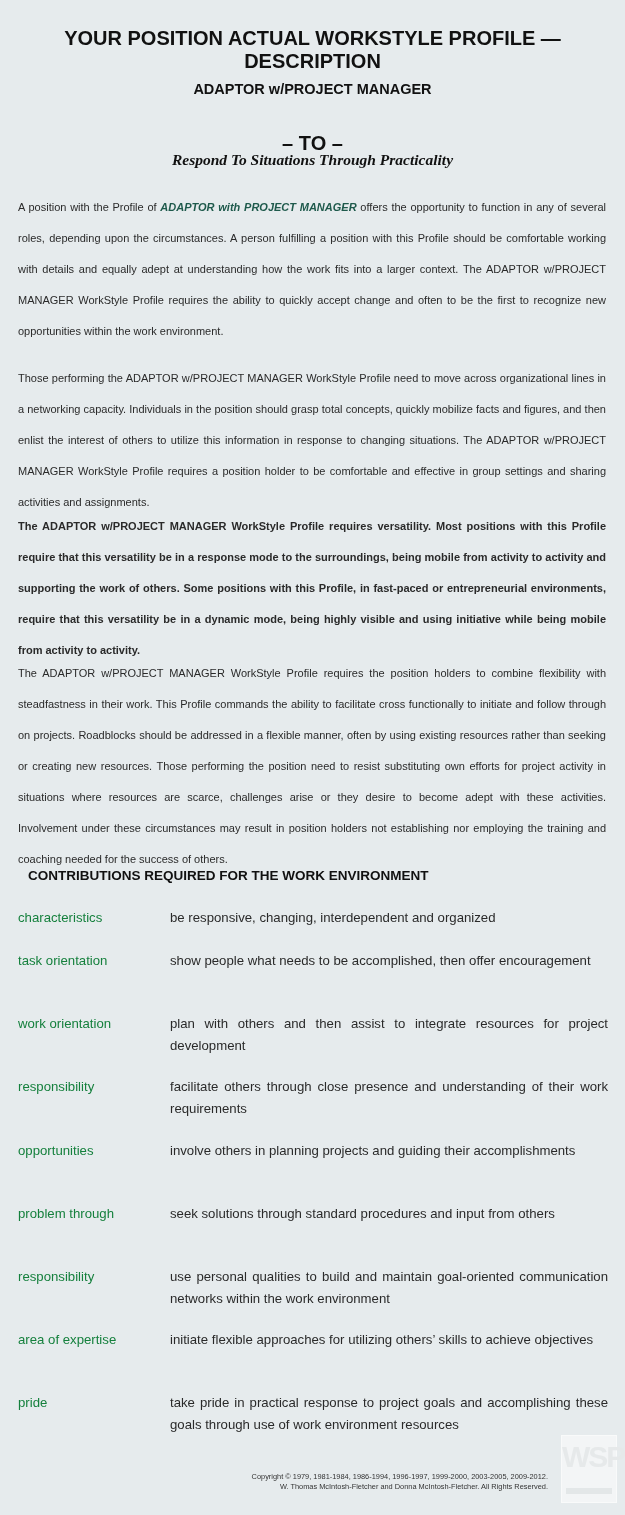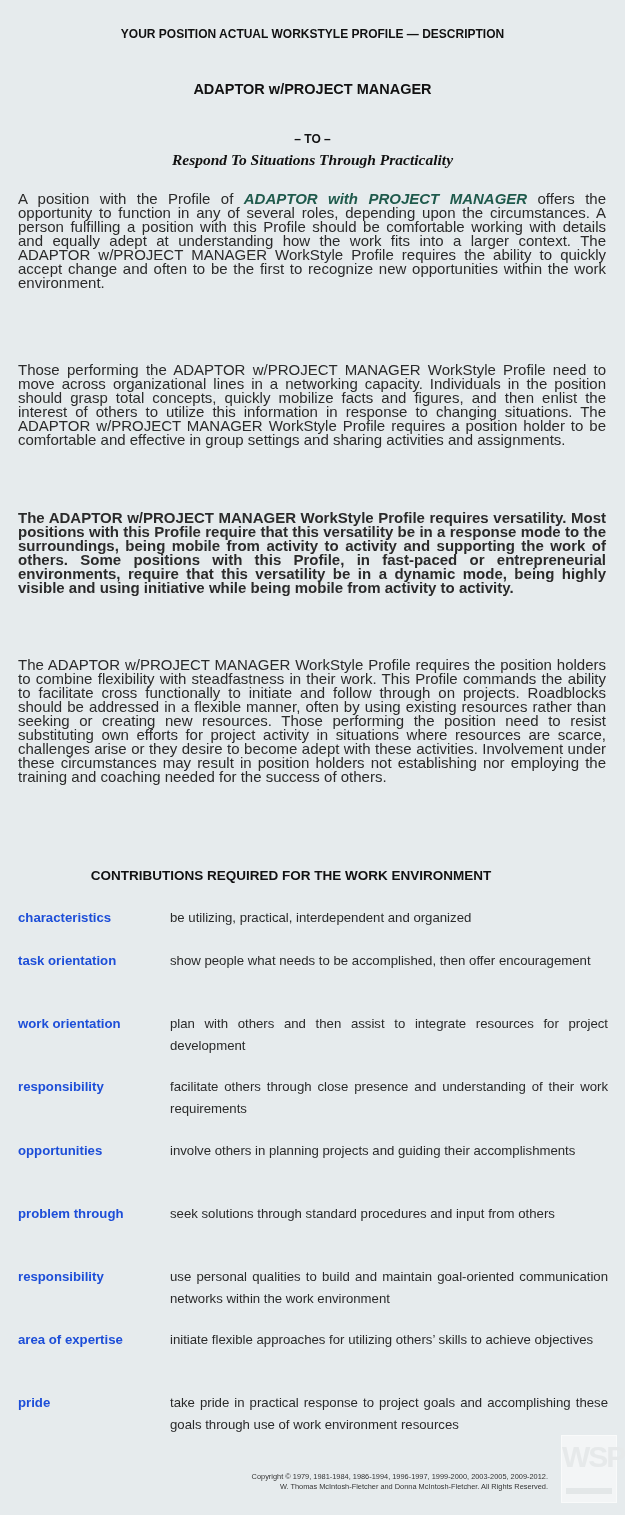--- a/index.html
+++ b/index.html
@@ -6,51 +6,51 @@
   html, body { width: 625px; height: 1515px; background: #e6ebed; }
   body {
     position: relative;
     font-family: "Liberation Sans", "DejaVu Sans", sans-serif;
     color: #1e1e1e;
     overflow: hidden;
   }
   .page { position: absolute; left: 0; top: 0; width: 625px; height: 1515px; background: #e6ebed; }
   .title {
     position: absolute; left: 0; width: 625px; text-align: center;
-    font-weight: bold; font-size: 12px; color: #111;
+    font-weight: bold; font-size: 20px; color: #111;
   }
   .t1 { top: 27px; }
   .t2 { top: 81px; font-size: 14.5px; }
   .t3 { top: 132px; }
   .t4 { top: 151px; font-style: italic; font-size: 15.5px; font-family: Liberation Serif, serif; }
   .para {
     position: absolute; left: 18px; width: 588px;
-    font-size: 15px; line-height: 14px; text-align: justify;
+    font-size: 11px; line-height: 31px; text-align: justify;
     color: #2a2a2a;
     hyphens: auto;
   }
   .p1 { top: 192px; }
   .p2 { top: 363px; }
   .p3 { top: 511px; font-weight: bold; }
   .p4 { top: 658px; }
   .hl { color: #1f5a4c; font-weight: bold; font-style: italic; }
   .section-title {
-    position: absolute; top: 868px; left: 0; width: 582px; text-align: center;
-    font-weight: bold; font-size: 13.5px; color: #111;
+    position: absolute; top: 868px; left: 0; width: 582px; 
+    font-weight: bold; font-size: 13.5px; color: #111; padding-left: 28px;
   }
   .contrib {
     position: absolute; left: 18px; width: 590px;
   }
   .row {
     position: absolute; left: 0; width: 590px;
     font-size: 13.2px; line-height: 21.6px;
   }
   .row .label {
     position: absolute; left: 0; top: 0; width: 150px;
-    font-weight: bold; color: #1d4ed8;
+    font-weight: normal; color: #15803d;
   }
   .row .desc {
     position: absolute; left: 152px; top: 0; width: 438px;
     color: #2a2a2a; text-align: justify;
   }
   .copyright {
     position: absolute; right: 77px; top: 1472px;
     text-align: right; font-size: 7.4px; line-height: 9.5px; color: #333; margin-left: 32px;
   }
   .logo {
@@ -81,21 +81,21 @@
 
   <p class="para p2">Those performing the ADAPTOR w/PROJECT MANAGER WorkStyle Profile need to move across organizational lines in a networking capacity. Individuals in the position should grasp total concepts, quickly mobilize facts and figures, and then enlist the interest of others to utilize this information in response to changing situations. The ADAPTOR w/PROJECT MANAGER WorkStyle Profile requires a position holder to be comfortable and effective in group settings and sharing activities and assignments.</p>
   <p class="para p3">The ADAPTOR w/PROJECT MANAGER WorkStyle Profile requires versatility. Most positions with this Profile require that this versatility be in a response mode to the surroundings, being mobile from activity to activity and supporting the work of others. Some positions with this Profile, in fast-paced or entrepreneurial environments, require that this versatility be in a dynamic mode, being highly visible and using initiative while being mobile from activity to activity.</p>
   <p class="para p4">The ADAPTOR w/PROJECT MANAGER WorkStyle Profile requires the position holders to combine flexibility with steadfastness in their work.  This Profile commands the ability to facilitate cross functionally to initiate and follow through on projects. Roadblocks should be addressed in a flexible manner, often by using existing resources rather than seeking or creating new resources.  Those performing the position need to resist substituting own efforts for project activity in situations where resources are scarce, challenges arise or they desire to become adept with these activities. Involvement under these circumstances may result in position holders not establishing nor employing the training and coaching needed for the success of others.</p>
 
   <div class="section-title">CONTRIBUTIONS REQUIRED FOR THE WORK ENVIRONMENT</div>
 
   <div class="contrib">
     <div class="row" style="top:907px">
       <span class="label">characteristics</span>
-      <span class="desc">be utilizing, practical, interdependent and organized</span>
+      <span class="desc">be responsive, changing, interdependent and organized</span>
     </div>
     <div class="row" style="top:950px">
       <span class="label">task orientation</span>
       <span class="desc">show people what needs to be accomplished, then offer encouragement</span>
     </div>
     <div class="row" style="top:1013px">
       <span class="label">work orientation</span>
       <span class="desc">plan with others and then assist to integrate resources for project development</span>
     </div>
     <div class="row" style="top:1076px">

